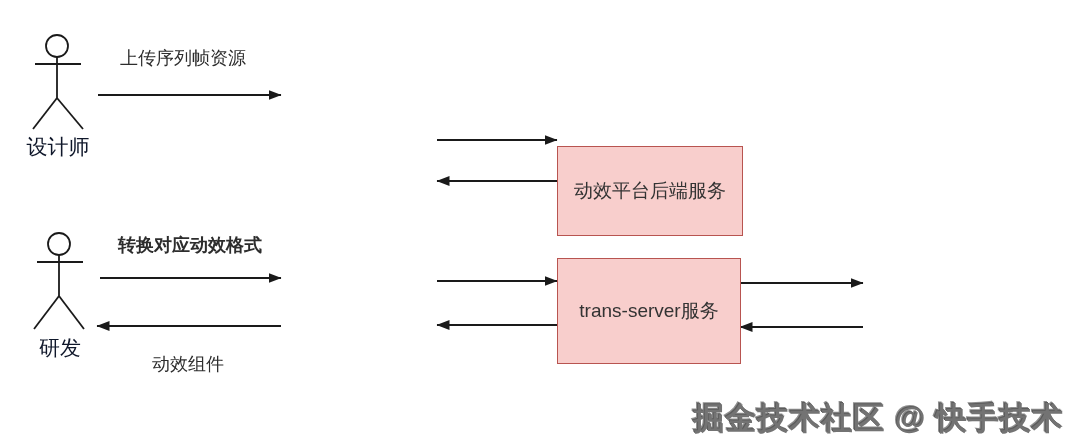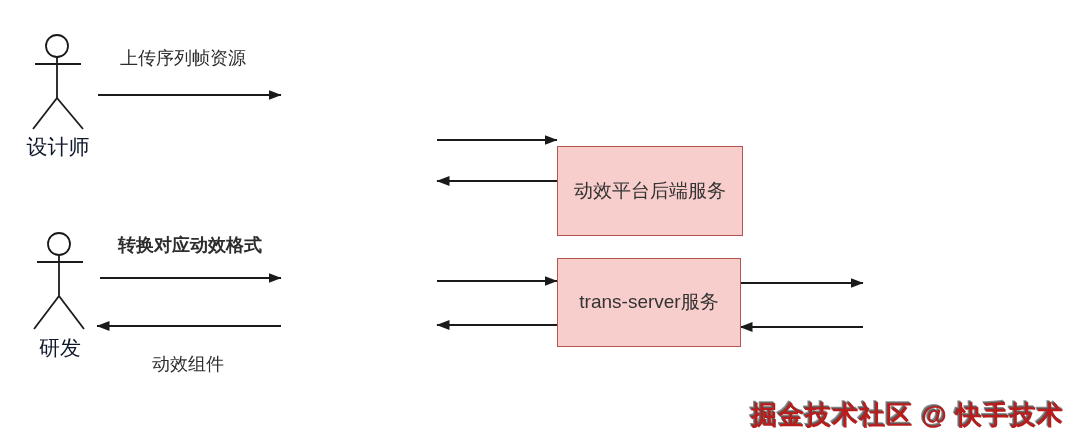--- a/index.html
+++ b/index.html
@@ -34,21 +34,21 @@
   }
   .node-platform {
     left: 281px; top: 30px; width: 156px; height: 384px;
     background: #d5e8d4; border: 1px solid #82b366;
   }
   .node-backend {
     left: 557px; top: 110px; width: 186px; height: 90px;
     background: #f8cecc; border: 1px solid #b85450; margin-top: 36px;
   }
   .node-trans {
-    left: 557px; top: 258px; width: 184px; height: 89px;
+    left: 557px; top: 258px; width: 184px; height: 106px;
     background: #f8cecc; border: 1px solid #b85450;
   }
   .node-creative {
     left: 863px; top: 257px; width: 185px; height: 91px;
     background: #dae8fc; border: 1px solid #6c8ebf;
   }
 
   .flow-label {
     position: absolute;
     z-index: 3;
@@ -72,24 +72,24 @@
     transform: translateX(-50%);
   }
   .lbl-designer  { left: 58px; top: 133px; }
   .lbl-developer { left: 60px; top: 334px; text-align: center; }
 
   .watermark {
     position: absolute;
     z-index: 4;
     right: 16px;
     top: 398px;
-    font-size: 26px;
+    font-size: 31px;
     font-weight: bold;
     letter-spacing: 1px;
-    color: #b91c1c;
+    color: #737373;
     text-shadow: -1px -1px 0 #5c5c5c, -2px -2px 0 #8f8f8f, 1px 1px 0 #ffffff;
     white-space: nowrap;
   }
 
   .edge-line { stroke: #1a1a1a; stroke-width: 2; }
   .actor-stroke { stroke: #1a1a1a; stroke-width: 1.8; fill: none; }
 </style>
 </head>
 <body>
 

